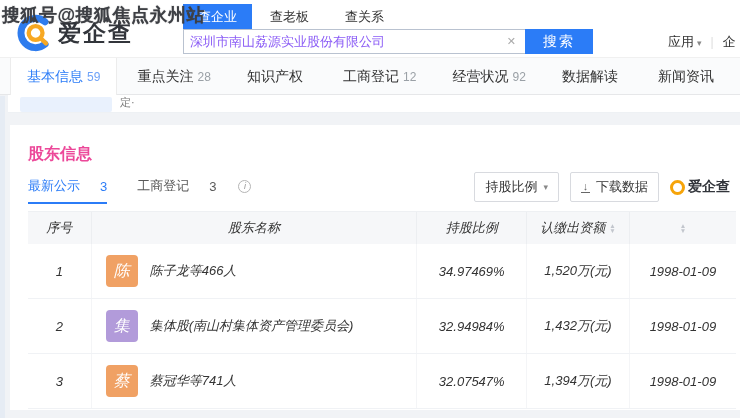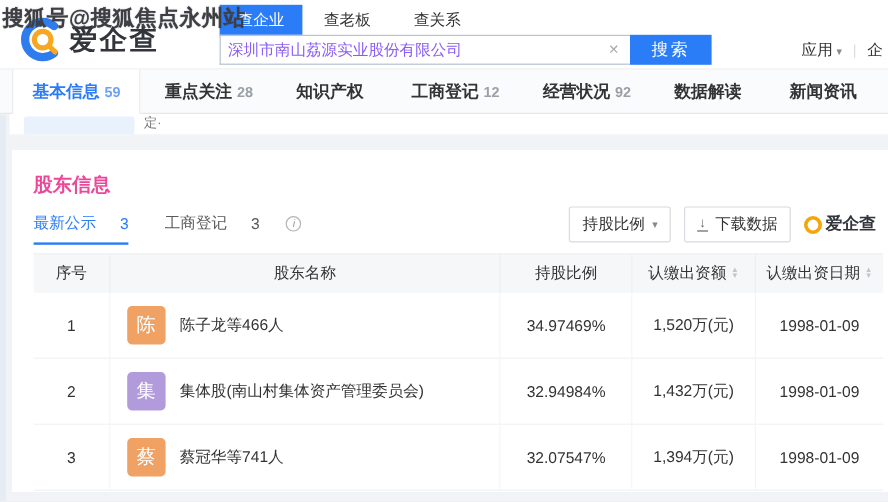--- a/index.html
+++ b/index.html
@@ -33,21 +33,21 @@
   .menu-caret{ font-size:9px; color:#888; margin-left:3px; }
   .menu-sep{ color:#ddd; font-size:12px; }
 
   
   .navbar{ position:absolute; left:0; top:57px; width:740px; height:38px; background:#fafbfc;
            border-top:1px solid #f0f0f0; }
   .navbar-line{ position:absolute; left:0; top:94px; width:740px; height:1px; background:#e6e7e9; z-index:1; }
   .nav-items{ position:relative; display:flex; height:100%; align-items:stretch;
               justify-content:space-between; padding:0 6px 0 10px; z-index:2; }
   .nav-item{ display:flex; align-items:center; gap:4px; padding:0 16px; font-size:14px; color:#333;
-             cursor:pointer; white-space:nowrap;font-weight:bold; }
+             cursor:pointer; white-space:nowrap; }
   .nav-item .cnt{ font-size:12px; color:#9aa0a6; }
   .nav-item.active{ background:#fff; color:#2B7CF7; border-left:1px solid #ececec; border-right:1px solid #ececec; }
   .nav-item.active .cnt{ color:#6ea2f8; }
 
   
   .fragment-strip{ position:absolute; left:8px; top:95px; width:732px; height:18px; background:#fff;
                    border-bottom:1px solid #eef1f4; overflow:hidden; }
   .fragment-box{ position:absolute; left:12px; top:2px; width:92px; height:15px; background:#e9f1fd; border-radius:2px; }
   .fragment-text{ position:absolute; left:112px; top:0; font-size:11px; color:#777; }
 
@@ -70,21 +70,21 @@
              color:#333; display:flex; align-items:center; gap:6px; cursor:pointer; white-space:nowrap; }
   .caret{ font-size:9px; color:#888; }
   .dl-ico{ display:flex; flex-direction:column; align-items:center; }
   .dl-ico .arrow{ font-size:11px; line-height:9px; color:#666; }
   .dl-ico .bar{ width:9px; border-bottom:1.5px solid #666; margin-top:1px; }
   .brand-mark{ display:flex; align-items:center; gap:3px; }
   .brand-ring{ width:15px; height:15px; border:3px solid #F6A40A; border-radius:50%; }
   .brand-name{ font-size:14px; font-weight:700; color:#32353b; }
 
   
-  .sh-table{ position:absolute; left:18px; top:86px; width:708px; }
+  .sh-table{ position:absolute; left:18px; top:86px; width:708px;font-style:italic; }
   .thead{ display:flex; height:33px; background:#f6f7f9; border-top:1px solid #eef0f3; align-items:center; }
   .th{ display:flex; align-items:center; justify-content:center; gap:4px; font-size:13px; color:#333;
        height:100%; border-right:1px solid #eceef1; }
   .th:last-child{ border-right:none; }
   .sort{ display:flex; flex-direction:column; line-height:5px; font-size:6.5px; color:#c2c6cd; cursor:pointer; }
   .col-no{ width:9%; } .col-name{ width:46%; } .col-ratio{ width:15.5%; }
   .col-amt{ width:14.5%; } .col-date{ width:15%; }
 
   .trow{ display:flex; height:55px; align-items:center; border-bottom:1px solid #f0f2f5; }
   .td{ display:flex; align-items:center; justify-content:center; font-size:13px; color:#333;
@@ -222,21 +222,20 @@
           <span>持股比例</span>
         </div>
         <div class="th col-amt">
           <span>认缴出资额</span>
           <span class="sort">
             <span>▲</span>
             <span>▼</span>
           </span>
         </div>
         <div class="th col-date">
-          <span>认缴出资日期</span>
           <span class="sort">
             <span>▲</span>
             <span>▼</span>
           </span>
         </div>
       </div>
 
       <div class="trow">
         <div class="td col-no">1</div>
         <div class="td col-name name-cell">

